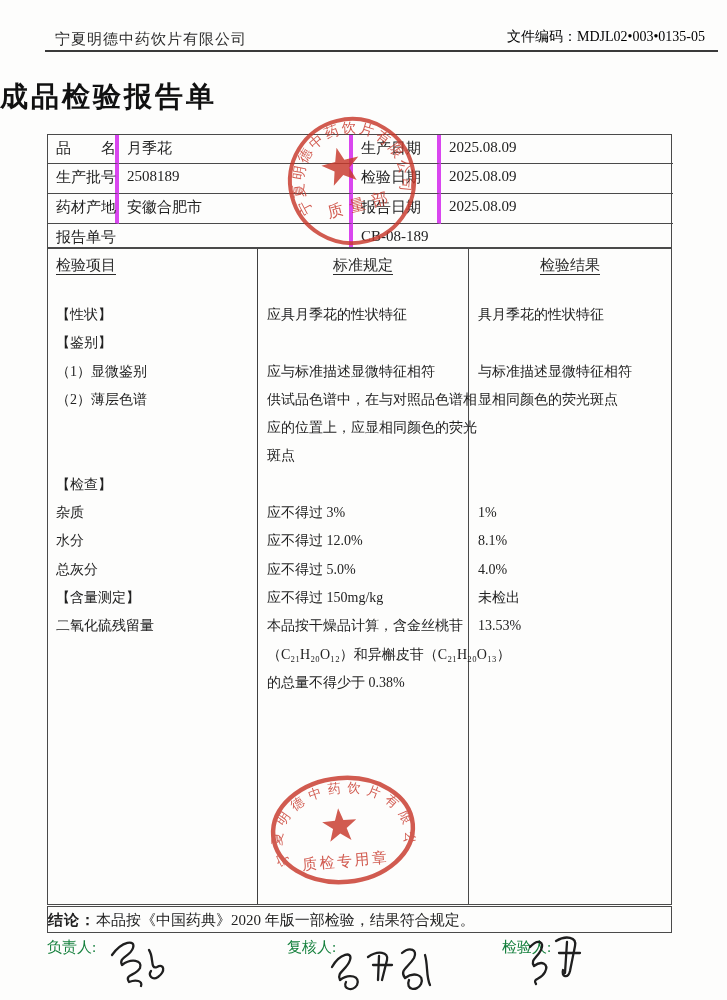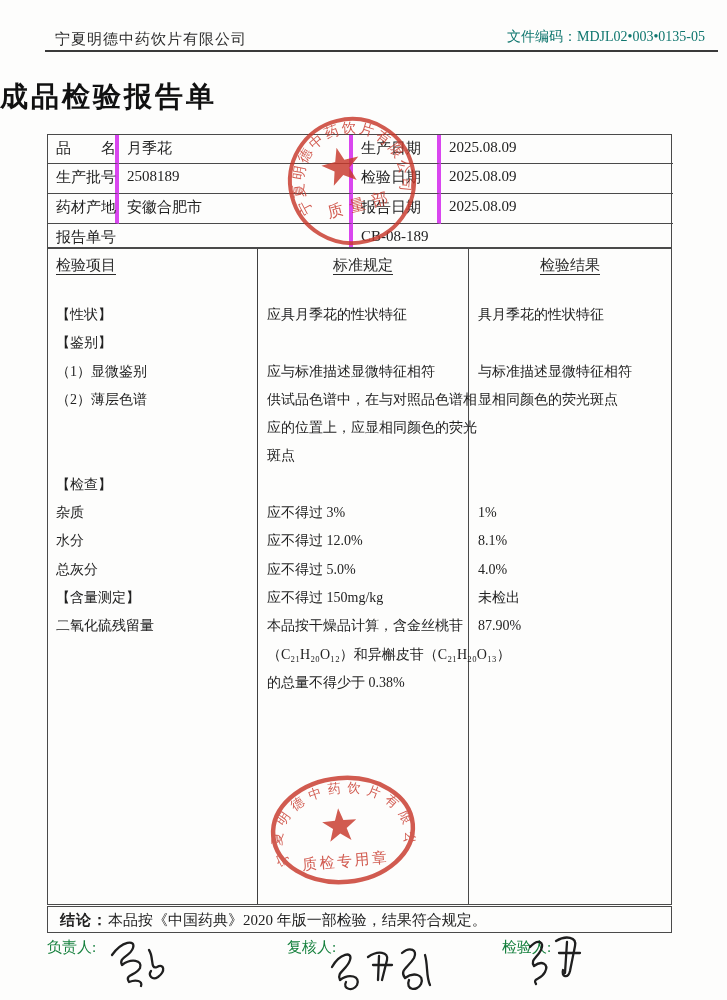--- a/index.html
+++ b/index.html
@@ -4,21 +4,21 @@
 <style>
   html,body { margin:0; padding:0; background:#e8e8e6; }
   .page {
     position:relative; width:727px; height:1000px; margin:0 auto;
     background:#fdfdfc; overflow:hidden;
     font-family:"Liberation Serif","DejaVu Serif",serif;
     color:#222;
   }
   
   .hdr-company { position:absolute; left:55px; top:30px; font-size:15px; color:#2e2e2e; letter-spacing:1px; }
-  .hdr-code { position:absolute; right:22px; top:28px; font-size:14px; color:#0f766e; }
+  .hdr-code { position:absolute; right:22px; top:28px; font-size:14px; color:#000000; }
   .hdr-rule { position:absolute; left:45px; top:50px; width:673px; height:2px; background:#3a3a3a; }
   .doc-title { position:absolute; left:0; top:78px; width:727px; text-align:left;
     font-size:28px; font-weight:bold; letter-spacing:3px; color:#111; }
 
   
   .info-table { position:absolute; left:47px; top:134px; width:625px; height:114px;
     border:1px solid #4a4a4a; box-sizing:border-box; display:grid;
     grid-template-columns:71px 234px 88px 232px; grid-template-rows:29px 30px 30px 23px;
     font-size:15px; }
   .info-table .cell { border-right:4px solid #d946ef; border-bottom:1px solid #4a4a4a;
@@ -39,21 +39,21 @@
   .head-left { padding-left:8px; text-align:left; }
   .head-center { text-align:center; }
   .spec-lines { position:absolute; top:52px; left:0; right:0; }
   .tline { height:28.3px; line-height:28.3px; white-space:pre; overflow:visible; }
   .col-1 .tline { padding-left:8px; }
   .col-2 .tline { padding-left:9px; }
   .col-3 .tline { padding-left:9px; }
 
   
   .conclusion { position:absolute; left:47px; top:906px; width:625px; height:27px;
-    border:1px solid #4a4a4a; box-sizing:border-box; font-size:15px; padding:4px 0 0 12px; }
+    border:1px solid #4a4a4a; box-sizing:border-box; font-size:15px; padding:4px 0 0 0; }
   .conclusion b { font-weight:bold; letter-spacing:1px; }
   .sig-label { position:absolute; top:938px; font-size:15px; color:#15803d; }
   .sig-1 { left:47px; } .sig-2 { left:287px; } .sig-3 { left:502px; }
   .sig-svg { position:absolute; left:0; top:925px; width:727px; height:75px; }
   .sig-svg path { stroke:#1f1f1f; stroke-width:2.3; fill:none; stroke-linecap:round; stroke-linejoin:round; }
 
   
   .stamp { position:absolute; opacity:0.82; }
   .stamp-top { left:277px; top:106px; }
   .stamp-bottom { left:263px; top:765px; }
@@ -135,21 +135,21 @@
           <div class="tline"></div>
           <div class="tline">与标准描述显微特征相符</div>
           <div class="tline">显相同颜色的荧光斑点</div>
           <div class="tline"></div>
           <div class="tline"></div>
           <div class="tline"></div>
           <div class="tline">1%</div>
           <div class="tline">8.1%</div>
           <div class="tline">4.0%</div>
           <div class="tline">未检出</div>
-          <div class="tline">87.90%</div>
+          <div class="tline">13.53%</div>
           <div class="tline"></div>
           <div class="tline"></div>
         </div>
     </div>
   </div>
 
   <div class="conclusion">
     <b>结论：</b><span>本品按《中国药典》2020 年版一部检验，结果符合规定。</span>
   </div>
 

